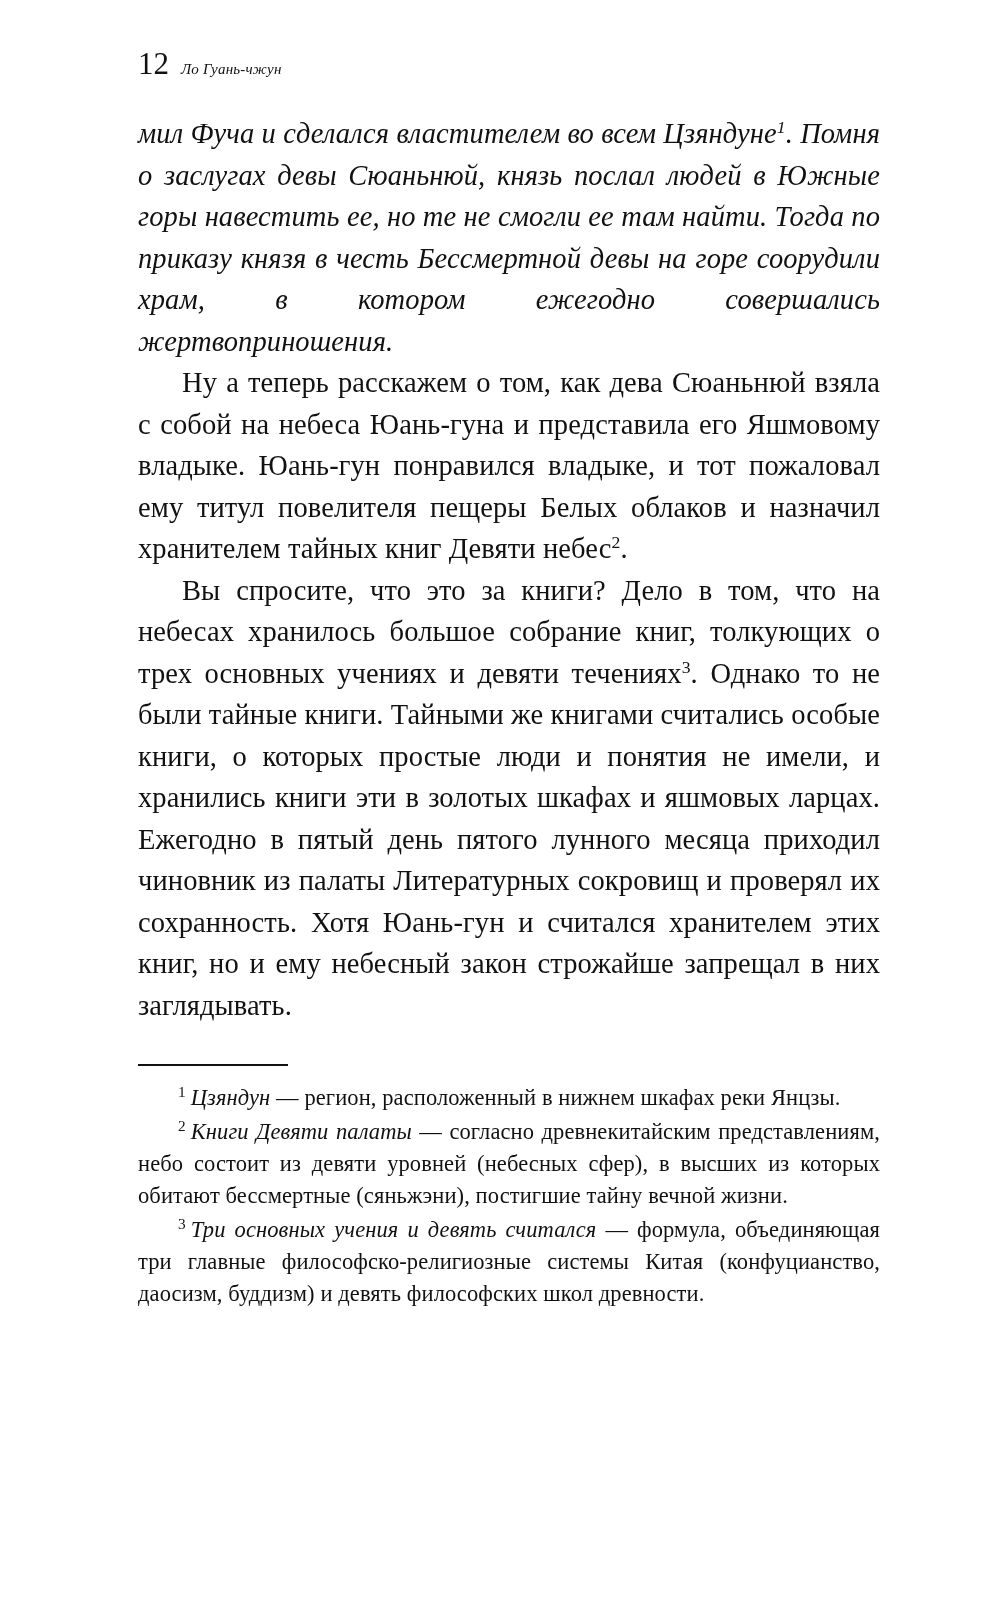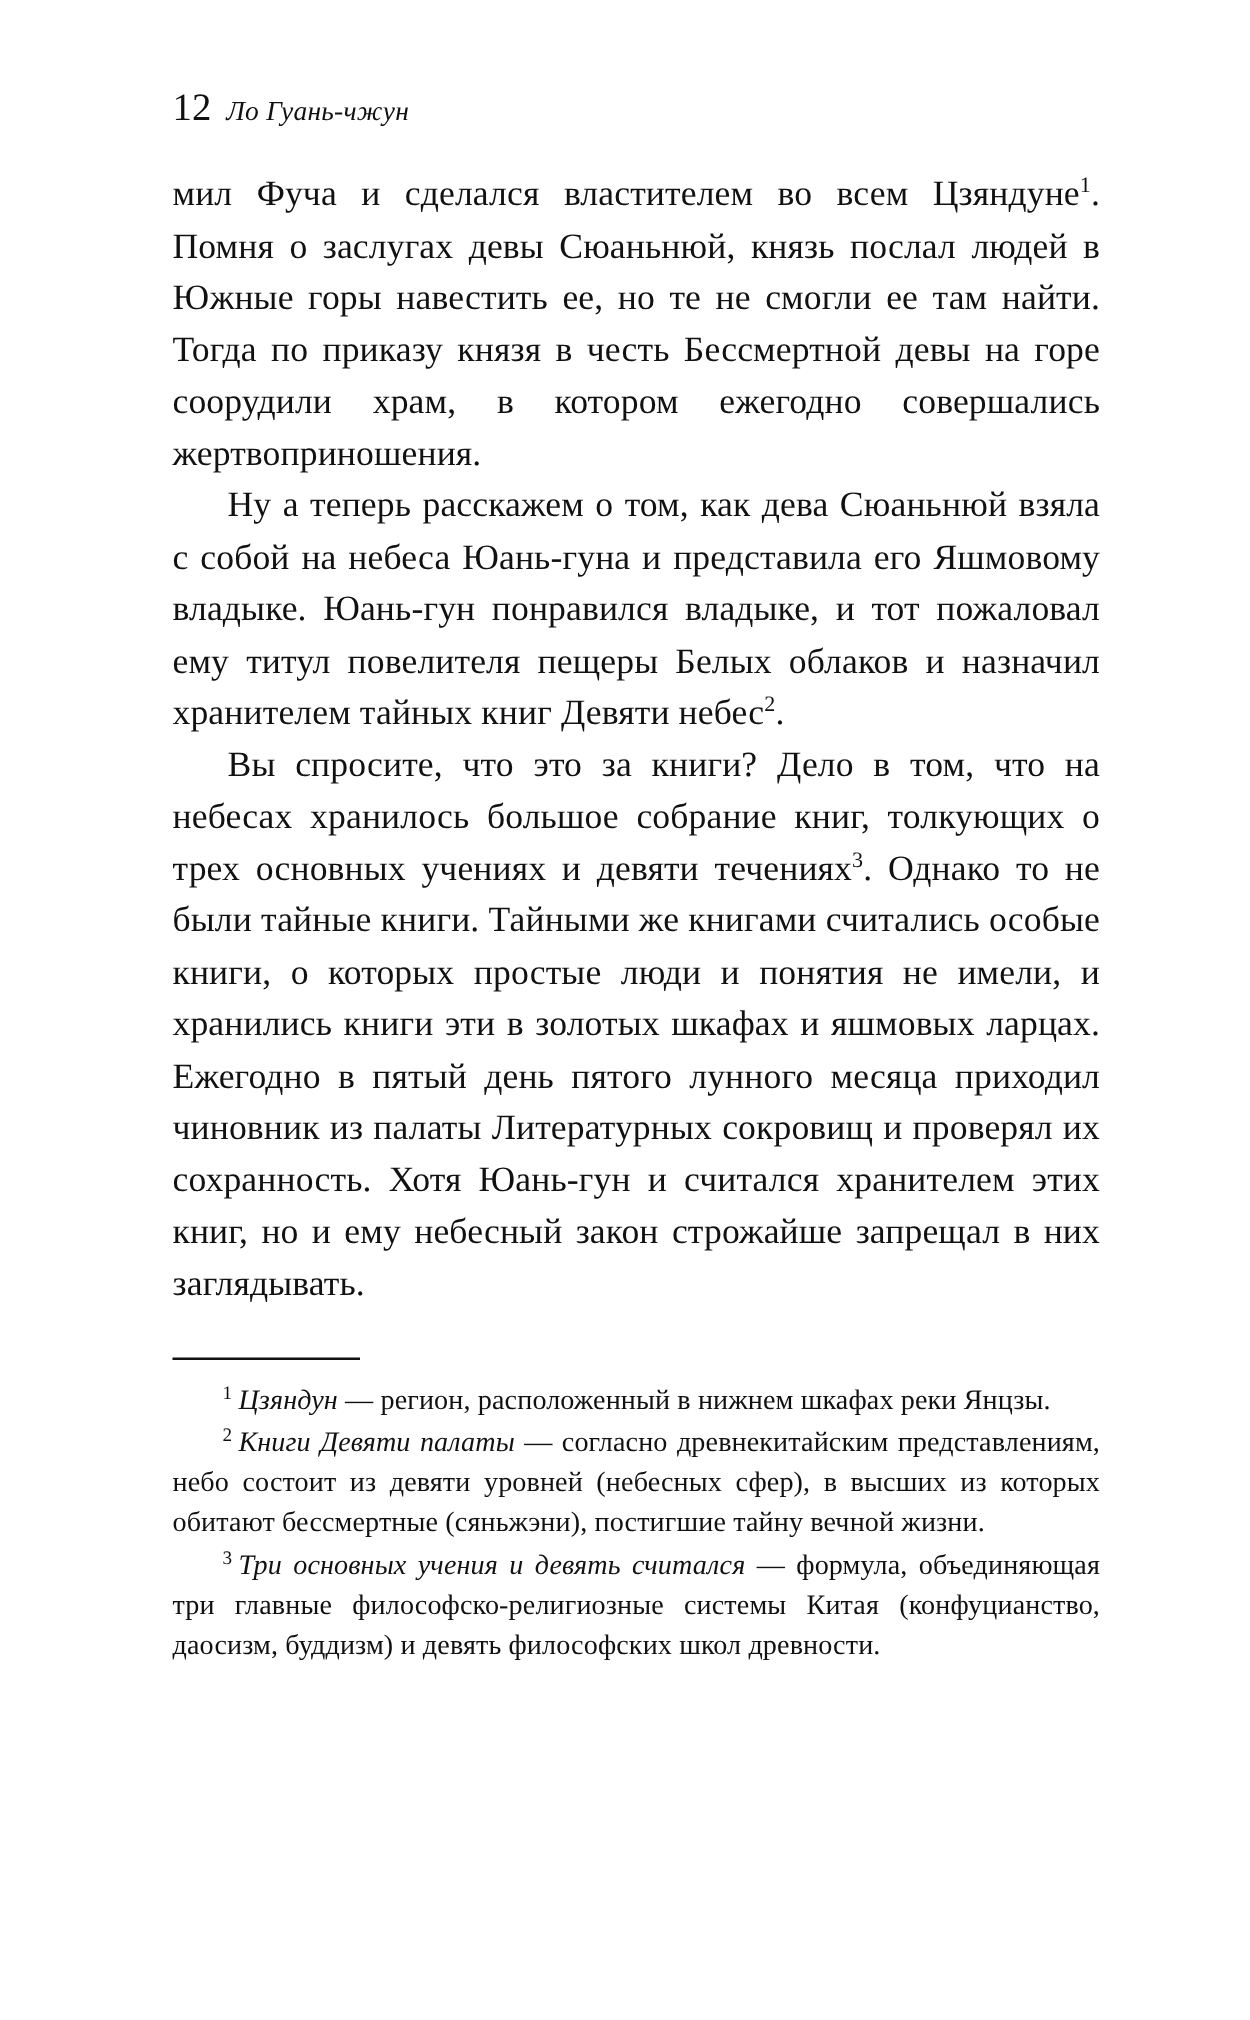--- a/index.html
+++ b/index.html
@@ -12,39 +12,39 @@
     height: 1616px;
     font-family: "Liberation Serif", serif;
     color: #111111;
     overflow: hidden;
   }
   .page {
     position: relative;
     width: 1000px;
     height: 1616px;
     box-sizing: border-box;
-    padding: 70px 120px 0 138px;
+    padding: 48px 120px 0 138px;
   }
   
   .running-head {
     display: flex;
     align-items: baseline;
     gap: 12px;
     margin: 0 0 34px 0;
   }
   .folio {
     font-family: "Liberation Serif", serif;
     font-size: 31px;
     line-height: 1;
     color: #111;
   }
   .head-title {
     font-family: "Liberation Serif", serif;
     font-style: italic;
-    font-size: 22px;
+    font-size: 15px;
     line-height: 1;
     letter-spacing: 0.2px;
     color: #111;
   }
   
   .body-text {
     font-size: 28.5px;
     line-height: 41.5px;
     text-align: justify;
     text-justify: inter-word;
@@ -52,20 +52,21 @@
     letter-spacing: 0.1px;
   }
   .body-text p {
     margin: 0;
   }
   .body-text p + p {
     text-indent: 44px;
   }
   .first-para {
     text-indent: 0;
+    font-style: italic;
   }
   sup {
     font-size: 0.62em;
     vertical-align: super;
     line-height: 0;
   }
   
   .footnotes {
     margin-top: 38px;
     font-size: 22.5px;

